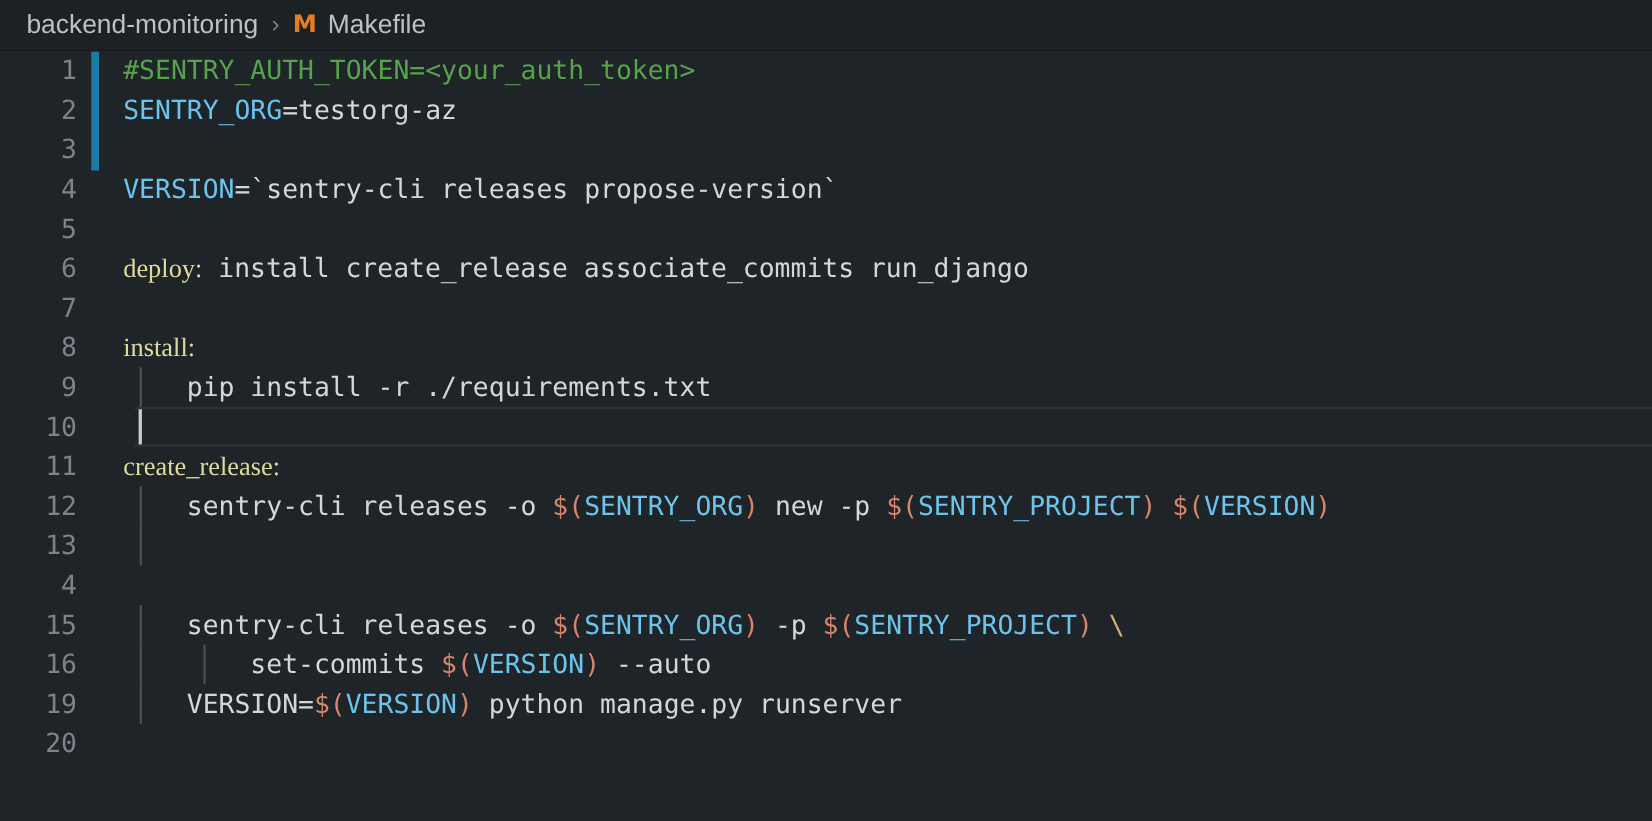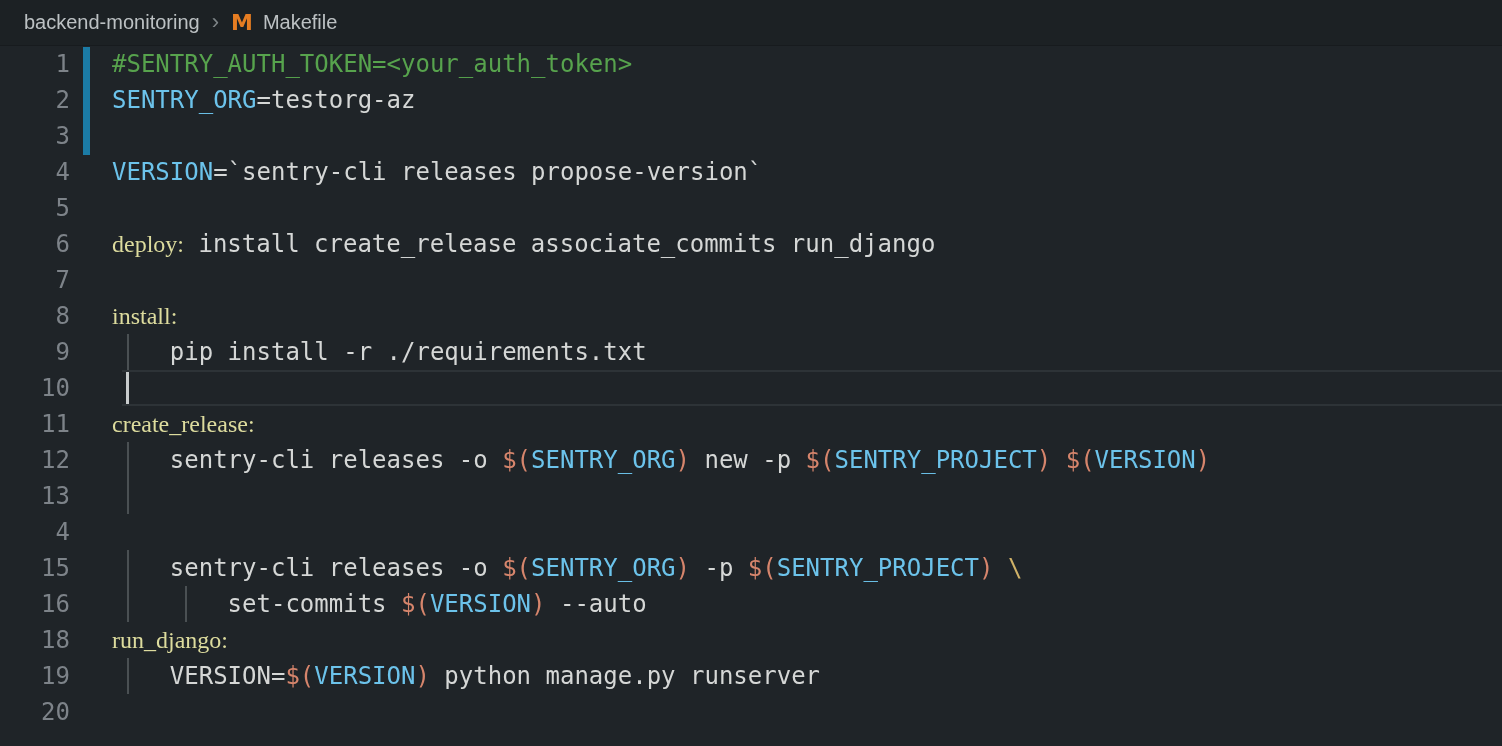--- a/index.html
+++ b/index.html
@@ -3,21 +3,21 @@
 <meta charset="utf-8">
 <style>
   html,body{margin:0;padding:0;background:#1f2428;}
   body{width:1502px;height:746px;overflow:hidden;position:relative;
        font-family:"Liberation Sans",sans-serif;}
   .window{position:absolute;inset:0;background:#1f2428;}
 
   
   .breadcrumb{height:46px;background:#1c2124;border-bottom:1px solid #171b1e;
     display:flex;align-items:center;padding-left:24px;box-sizing:border-box;}
-  .crumb{font-size:20px;color:#bcc1c3;cursor:pointer;}
+  .crumb{font-size:24px;color:#bcc1c3;cursor:pointer;}
   .crumb-sep{font-size:22px;color:#7d8487;margin:0 12px 2px 12px;}
   .file-icon{color:#e67d22;font-weight:bold;font-size:22px;
     font-family:"DejaVu Sans",sans-serif;margin-right:10px;}
 
   
   .editor{position:absolute;top:46px;left:0;right:0;bottom:0;overflow:hidden;}
   .modified-bar{position:absolute;left:83px;top:1px;width:7px;height:108px;
     background:#1b7ba5;z-index:3;}
   .code-line{position:relative;height:36px;line-height:36px;white-space:pre;
     font-family:"DejaVu Sans Mono","Liberation Mono",monospace;font-size:24px;}
@@ -63,19 +63,18 @@
         <div class="code-line"><div class="line-num">7</div><div class="line-text"></div></div>
         <div class="code-line"><div class="line-num">8</div><div class="line-text"><span class="tok-target">install:</span></div></div>
         <div class="code-line"><div class="line-num">9</div><div class="indent-guide" style="left: 127px;"></div><div class="line-text"><span class="tok-text">    pip install -r ./requirements.txt</span></div></div>
         <div class="code-line"><div class="current-line-highlight"></div><div class="line-num">10</div><div class="line-text"></div><div class="cursor"></div></div>
         <div class="code-line"><div class="line-num">11</div><div class="line-text"><span class="tok-target">create_release:</span></div></div>
         <div class="code-line"><div class="line-num">12</div><div class="indent-guide" style="left: 127px;"></div><div class="line-text"><span class="tok-text">    sentry-cli releases -o </span><span class="tok-punct">$(</span><span class="tok-var">SENTRY_ORG</span><span class="tok-punct">)</span><span class="tok-text"> new -p </span><span class="tok-punct">$(</span><span class="tok-var">SENTRY_PROJECT</span><span class="tok-punct">)</span><span class="tok-text"> </span><span class="tok-punct">$(</span><span class="tok-var">VERSION</span><span class="tok-punct">)</span></div></div>
         <div class="code-line"><div class="line-num">13</div><div class="indent-guide" style="left: 127px;"></div><div class="line-text"></div></div>
         <div class="code-line"><div class="line-num">4</div></div>
         <div class="code-line"><div class="line-num">15</div><div class="indent-guide" style="left: 127px;"></div><div class="line-text"><span class="tok-text">    sentry-cli releases -o </span><span class="tok-punct">$(</span><span class="tok-var">SENTRY_ORG</span><span class="tok-punct">)</span><span class="tok-text"> -p </span><span class="tok-punct">$(</span><span class="tok-var">SENTRY_PROJECT</span><span class="tok-punct">)</span><span class="tok-text"> </span><span class="tok-gold">\</span></div></div>
         <div class="code-line"><div class="line-num">16</div><div class="indent-guide" style="left: 127px;"></div><div class="indent-guide" style="left: 185px;"></div><div class="line-text"><span class="tok-text">        set-commits </span><span class="tok-punct">$(</span><span class="tok-var">VERSION</span><span class="tok-punct">)</span><span class="tok-text"> --auto</span></div></div>
-        <div class="code-line"><div class="line-num">18</div><div class="line-text"><span class="tok-target">run_django:</span></div></div>
         <div class="code-line"><div class="line-num">19</div><div class="indent-guide" style="left: 127px;"></div><div class="line-text"><span class="tok-text">    VERSION=</span><span class="tok-punct">$(</span><span class="tok-var">VERSION</span><span class="tok-punct">)</span><span class="tok-text"> python manage.py runserver</span></div></div>
         <div class="code-line"><div class="line-num">20</div><div class="line-text"></div></div>
       </div>
   </div>
 
 </div>
 
 </body></html>

